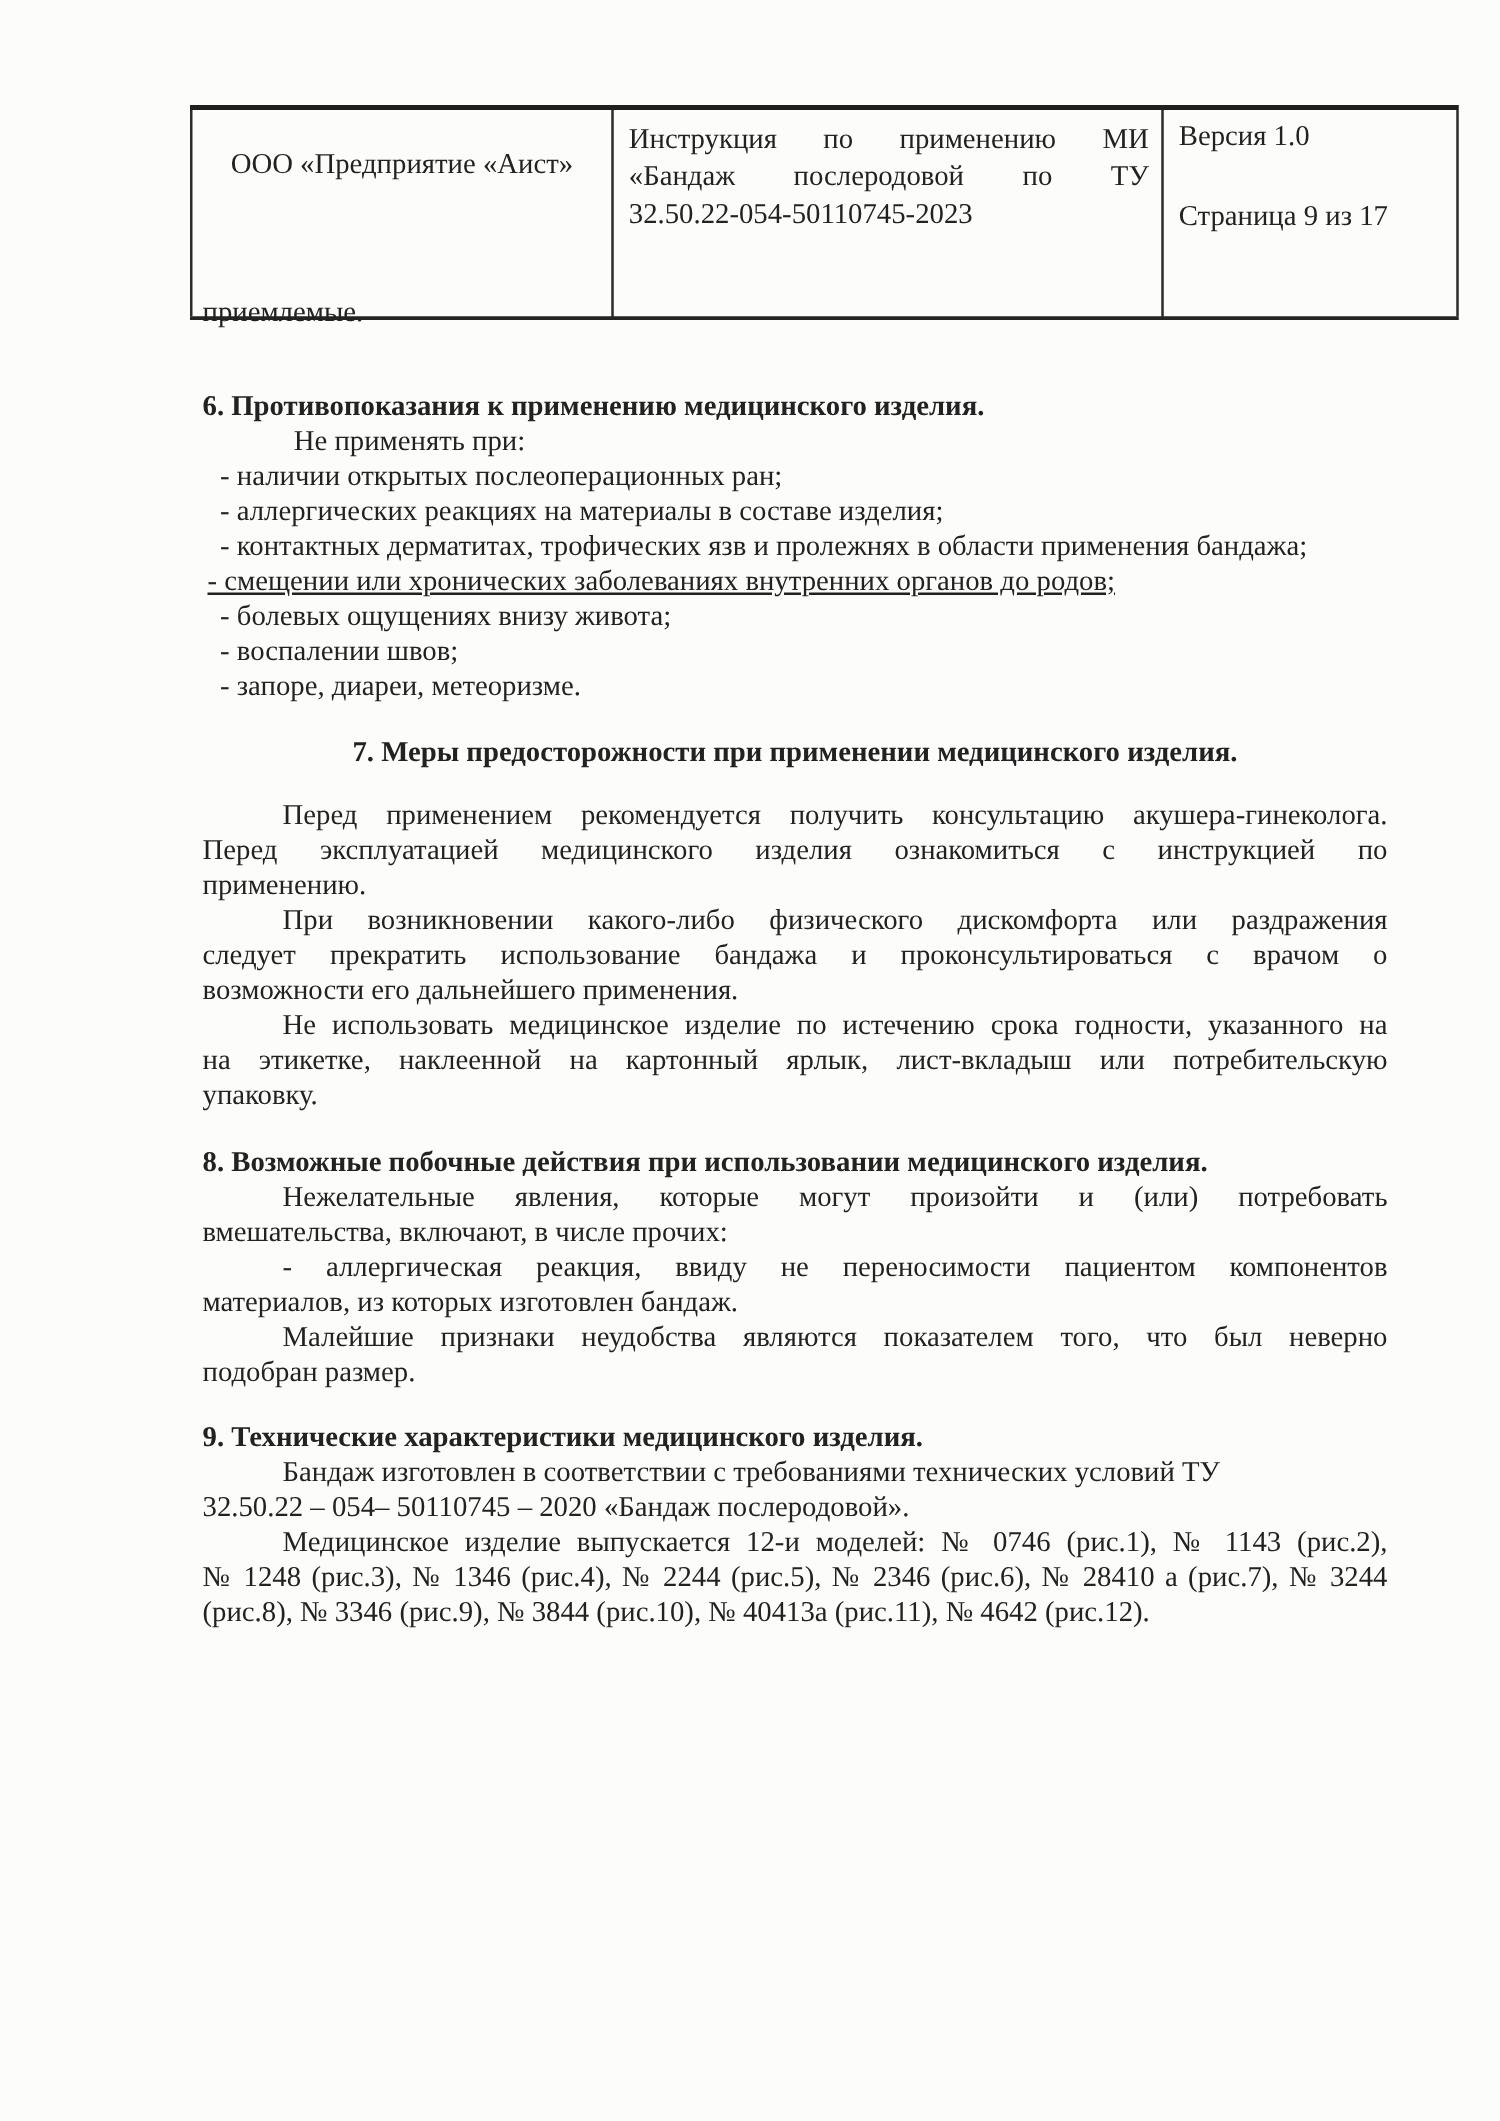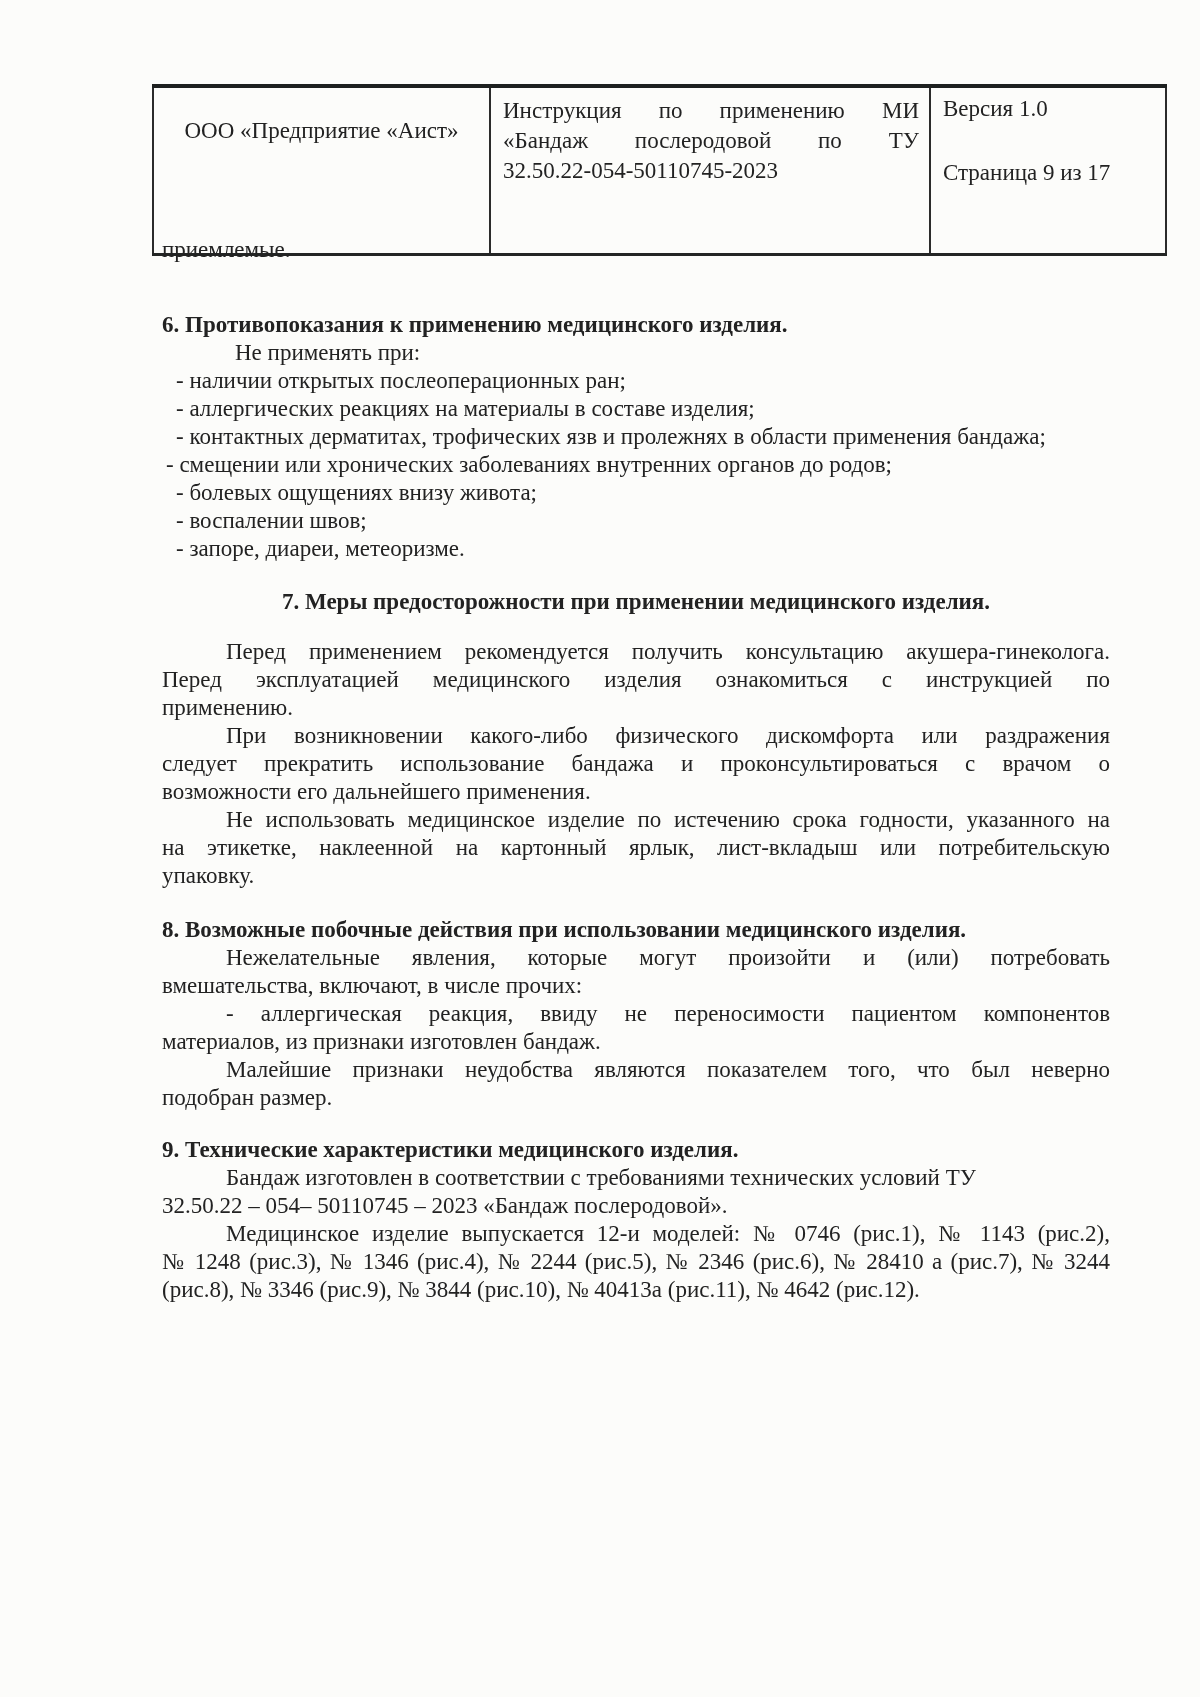--- a/index.html
+++ b/index.html
@@ -37,21 +37,21 @@
   
   .content{
     position:absolute;left:162px;top:236px;width:948px;
     font-size:23px;line-height:28px;
   }
   .ln{min-height:28px;}
   .j{text-align:justify;text-align-last:justify;}
   .ind{padding-left:64px;}
   .lead-ind{padding-left:73px;}
   .item{padding-left:14px;}
-  .item.flush{padding-left:4px;}
+  .item.flush{padding-left:4px;text-decoration:underline;}
   .h{font-weight:bold;}
   .h6m{margin-top:47px;}
   .h7m{margin-top:25px;margin-bottom:22px;text-align:center;}
   .h8m{margin-top:26px;}
   .h9m{margin-top:24px;}
 </style>
 </head>
 <body>
 
 <div class="doc">
@@ -97,25 +97,25 @@
     <div class="ln j">следует прекратить использование бандажа и проконсультироваться с врачом о</div>
     <div class="ln">возможности его дальнейшего применения.</div>
     <div class="ln j ind">Не использовать медицинское изделие по истечению срока годности, указанного на</div>
     <div class="ln j">на этикетке, наклеенной на картонный ярлык, лист-вкладыш или потребительскую</div>
     <div class="ln">упаковку.</div>
 
     <div class="ln h h8m">8. Возможные побочные действия при использовании медицинского изделия.</div>
     <div class="ln j ind">Нежелательные явления, которые могут произойти и (или) потребовать</div>
     <div class="ln">вмешательства, включают, в числе прочих:</div>
     <div class="ln j ind">- аллергическая реакция, ввиду не переносимости пациентом компонентов</div>
-    <div class="ln">материалов, из признаки изготовлен бандаж.</div>
+    <div class="ln">материалов, из которых изготовлен бандаж.</div>
     <div class="ln j ind">Малейшие признаки неудобства являются показателем того, что был неверно</div>
     <div class="ln">подобран размер.</div>
 
     <div class="ln h h9m">9. Технические характеристики медицинского изделия.</div>
     <div class="ln ind">Бандаж изготовлен в соответствии с требованиями технических условий ТУ</div>
-    <div class="ln">32.50.22 – 054– 50110745 – 2023 «Бандаж послеродовой».</div>
+    <div class="ln">32.50.22 – 054– 50110745 – 2020 «Бандаж послеродовой».</div>
     <div class="ln j ind">Медицинское изделие выпускается 12-и моделей: № 0746 (рис.1), № 1143 (рис.2),</div>
     <div class="ln j">№ 1248 (рис.3), № 1346 (рис.4), № 2244 (рис.5), № 2346 (рис.6), № 28410 а (рис.7), № 3244</div>
     <div class="ln">(рис.8), № 3346 (рис.9), № 3844 (рис.10), № 40413а (рис.11), № 4642 (рис.12).</div>
 
   </div>
 </div>
 
 </body></html>

